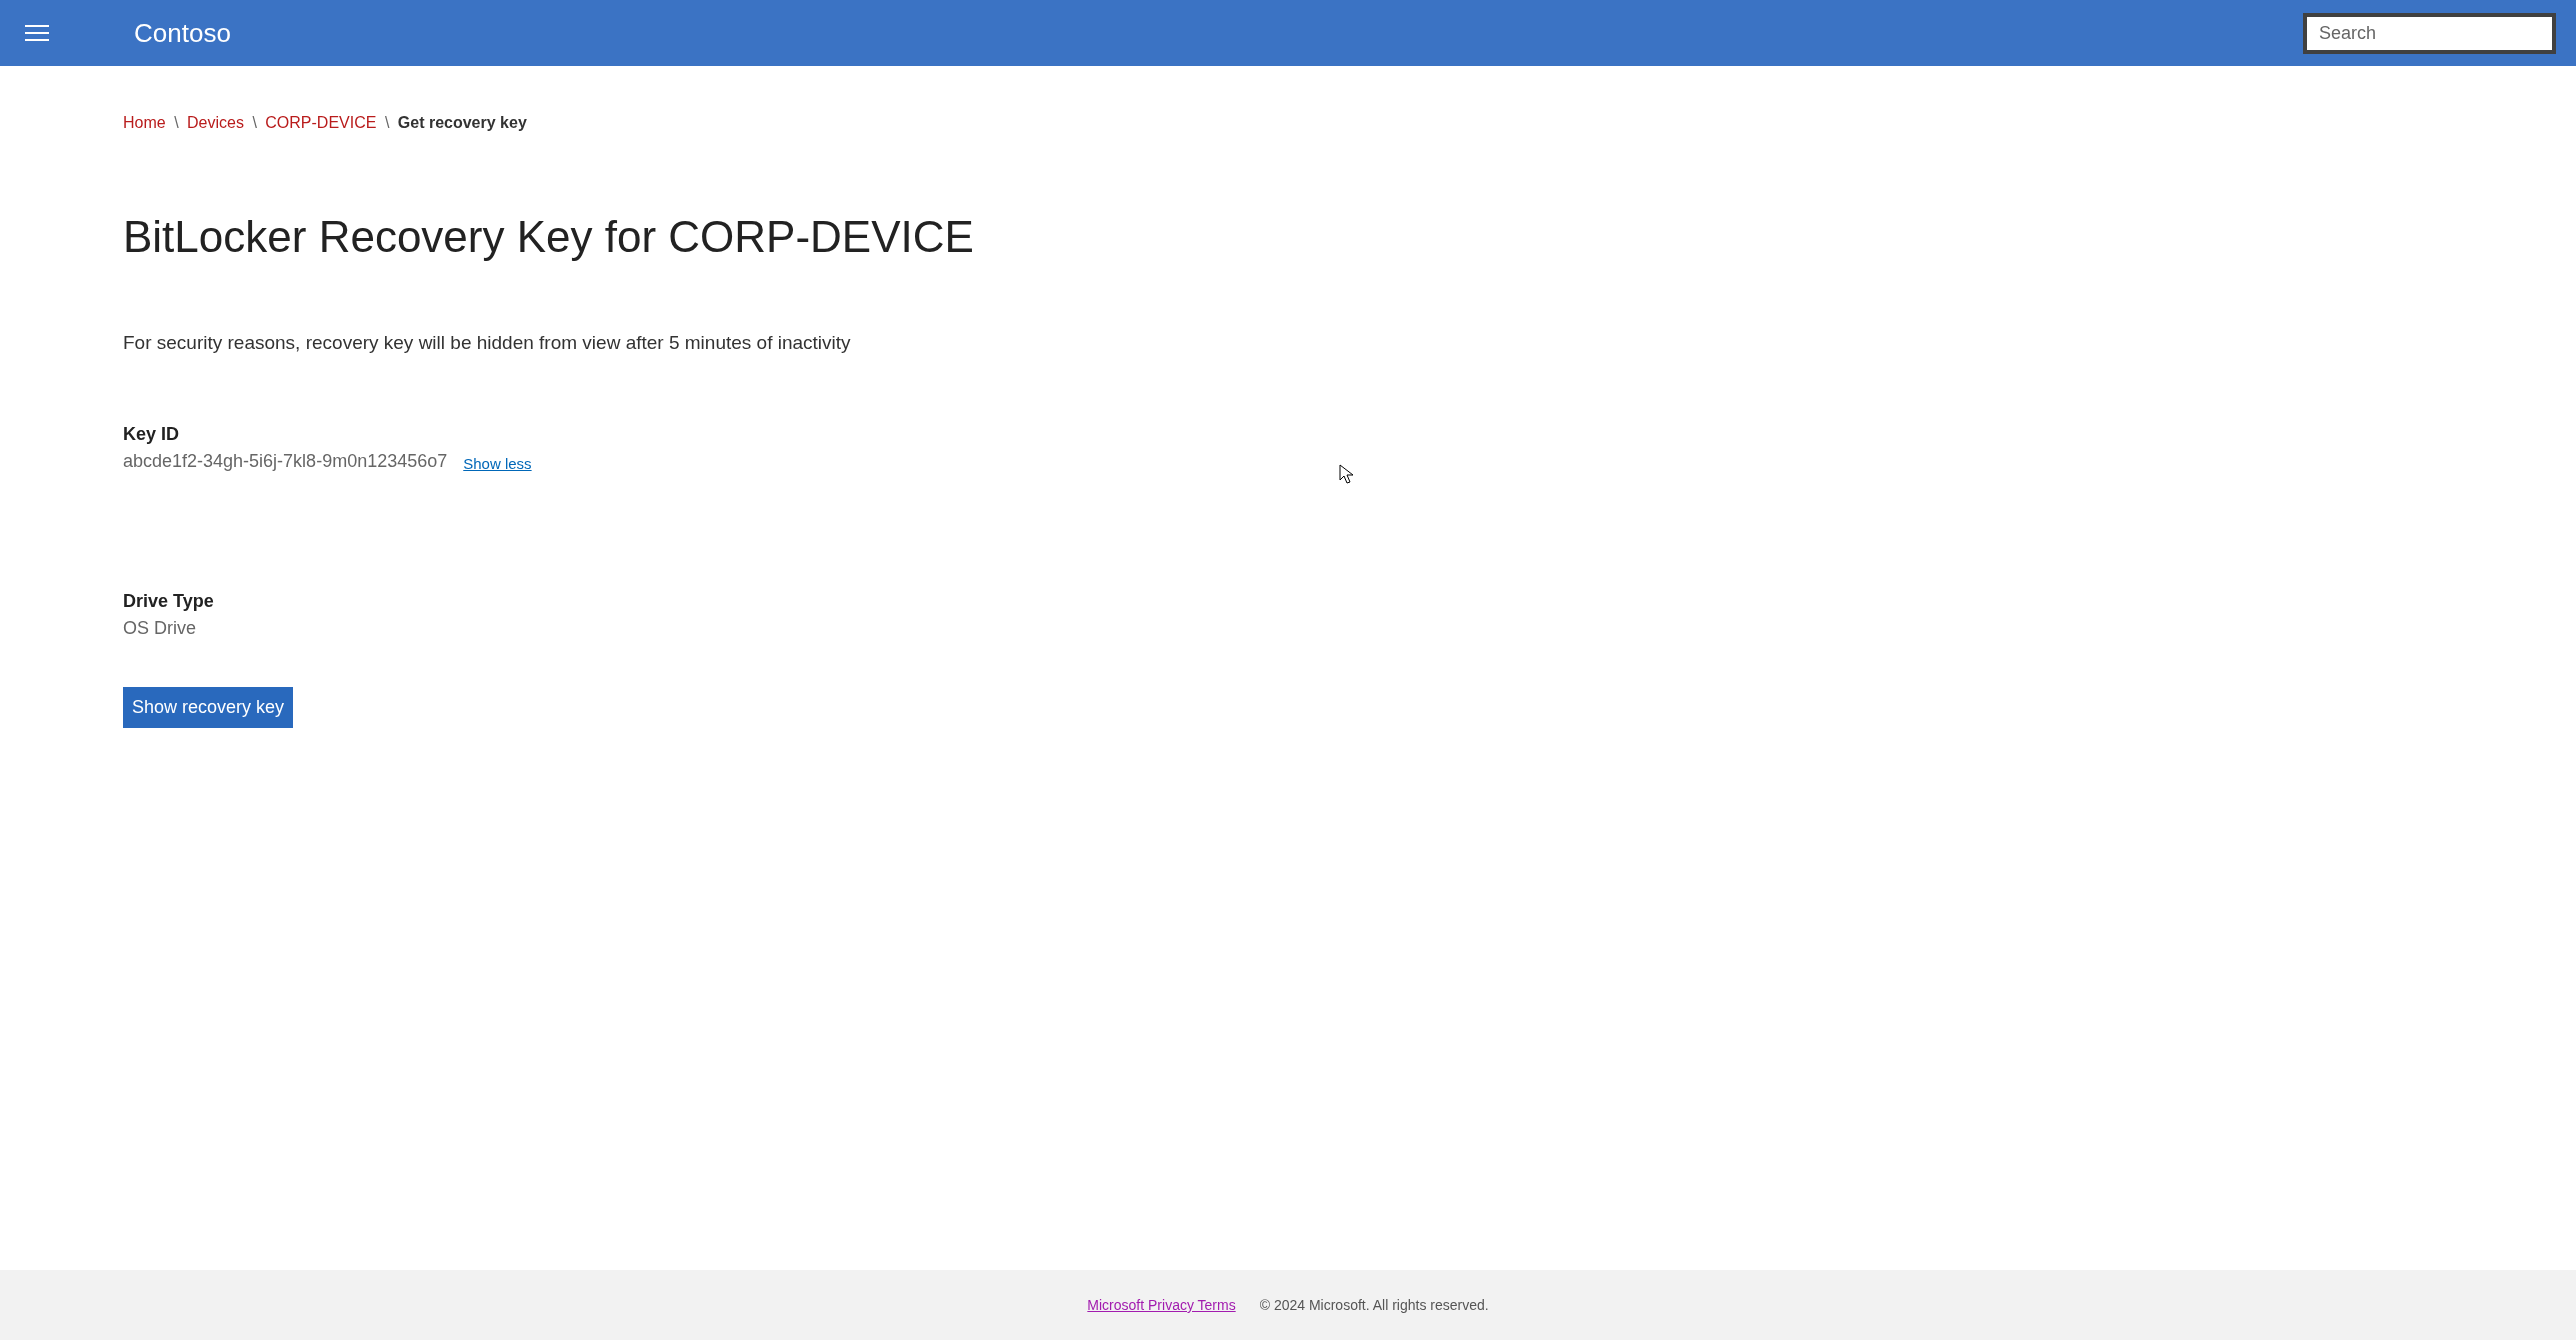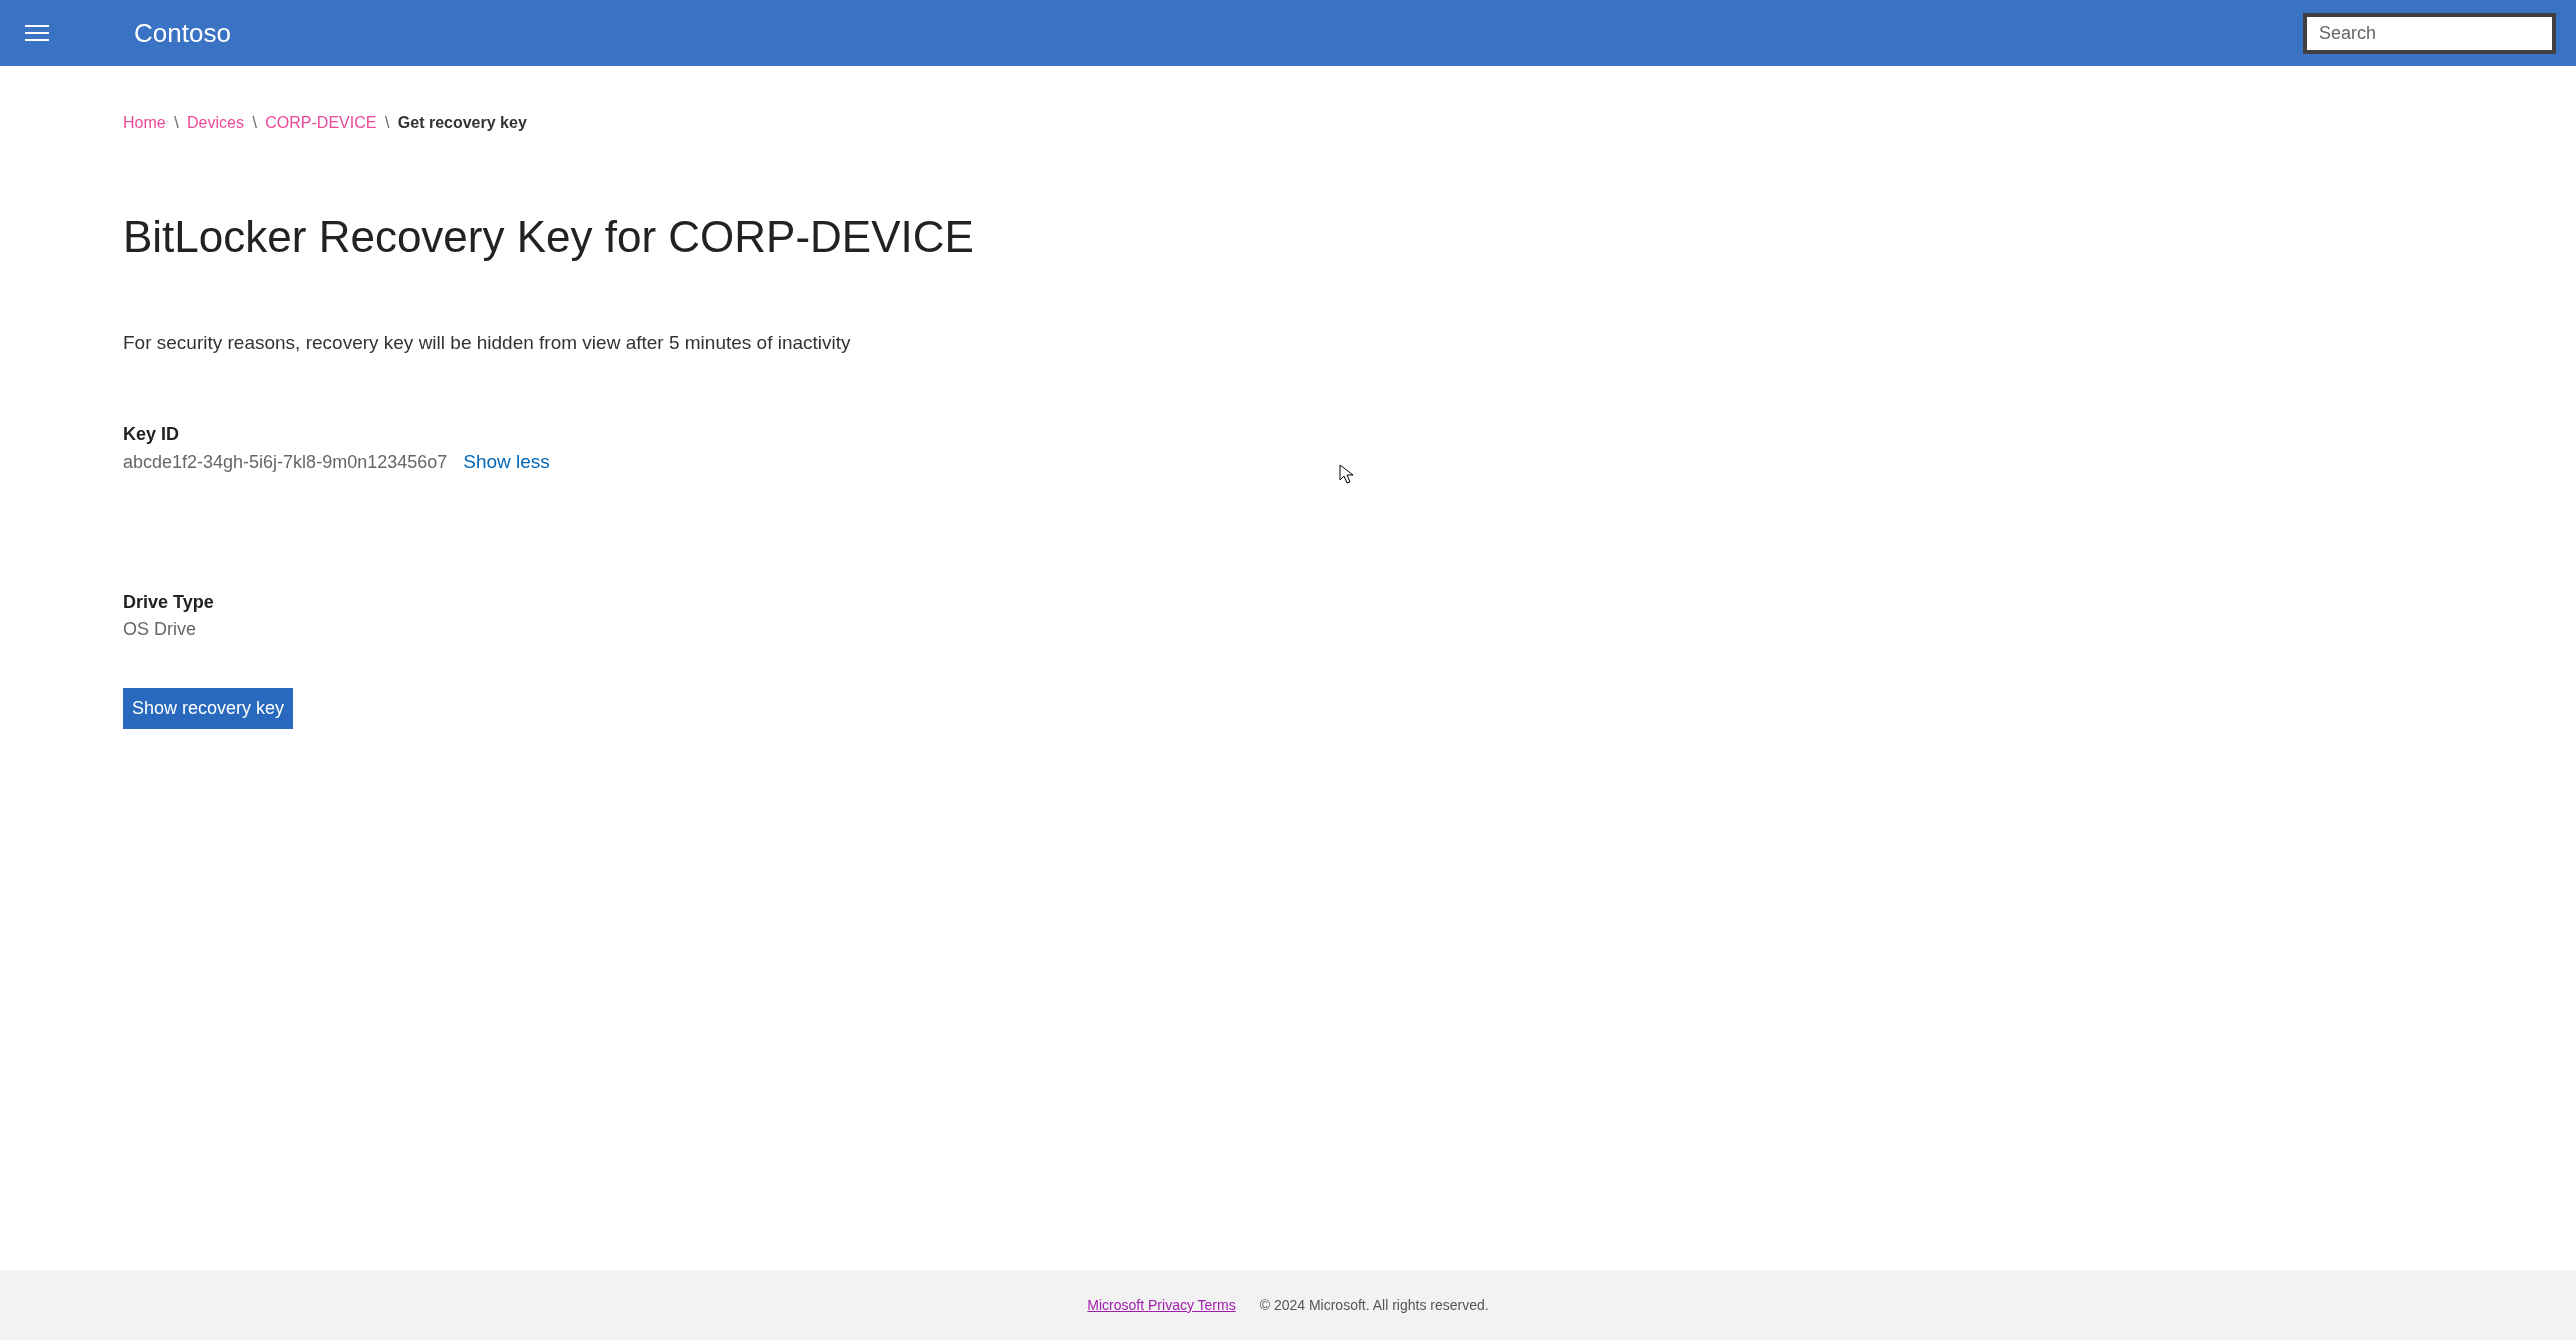--- a/index.html
+++ b/index.html
@@ -73,21 +73,21 @@
     .content {
       flex: 1;
       padding: 0 123px;
     }
     .breadcrumb {
       margin-top: 48px;
       font-size: 16px;
       color: #666;
     }
     .breadcrumb a {
-      color: #ec4899;
+      color: #b91c1c;
       text-decoration: none;
     }
     .breadcrumb .sep {
       color: #666;
       margin: 0 4px;
     }
     .breadcrumb .current {
       color: #333;
       font-weight: bold;
     }
@@ -122,22 +122,23 @@
       align-items: flex-end;
       margin-top: 6px;
       gap: 16px;
     }
     .field-value {
       font-size: 18px;
       color: #666;
     }
     .link-toggle {
       color: #0067b8;
-      font-size: 19px;
+      font-size: 15px;
       cursor: pointer;
+      text-decoration: underline;
     }
     .field.key-col {
       width: 756px;
     }
     .primary-btn {
       margin-top: 48px;
       background: #2969bd;
       color: white;
       border: none;
       padding: 10px 9px;

